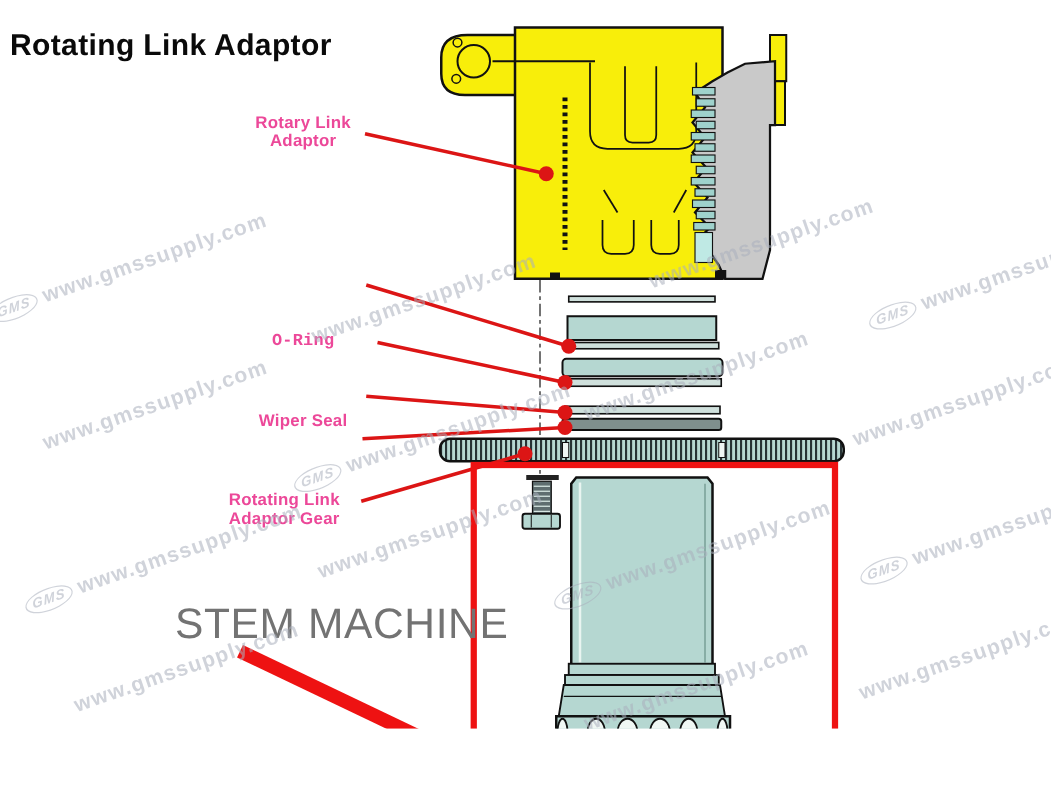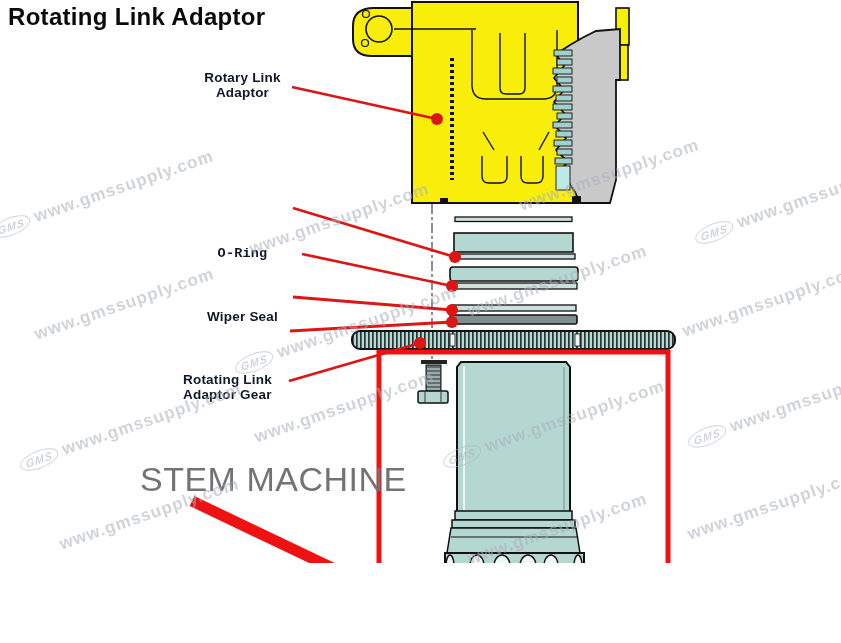--- a/index.html
+++ b/index.html
@@ -1,29 +1,29 @@
 <!DOCTYPE html>
 <html><head>
 <meta charset="utf-8">
 <style>
   html,body { margin:0; padding:0; background:#ffffff; }
   #stage {
     position:relative; width:841px; height:563px; overflow:hidden;
-    background:#ffffff; font-family:"Liberation Sans", sans-serif;
+    background:#ffffff; font-family:"Liberation Sans", sans-serif;margin-top:20px;
   }
   #diagram-svg { position:absolute; left:0; top:0; width:841px; height:643px; }
 
   .page-title {
     position:absolute; left:8px; top:3px;
     font:bold 24px/28px "Liberation Sans", sans-serif;
     color:#0a0a0a; letter-spacing:0.3px; white-space:nowrap;
   }
   .callout {
     position:absolute; font:bold 13.5px/15px "Liberation Sans", sans-serif;
-    color:#0f172a; text-align:center; white-space:pre-line; letter-spacing:0.2px;
+    color:#ec4899; text-align:center; white-space:pre-line; letter-spacing:0.2px;
   }
   .callout.left-align { text-align:left; }
   .stem-label {
     position:absolute; left:140px; top:461px;
     font:400 34px/36px "Liberation Sans", sans-serif;
     color:#737373; white-space:nowrap; letter-spacing:0.5px;
   }
   .wm-layer { position:absolute; left:0; top:0; width:841px; height:643px; pointer-events:none; }
   .wm {
     position:absolute; transform:rotate(-19deg); transform-origin:left center;

